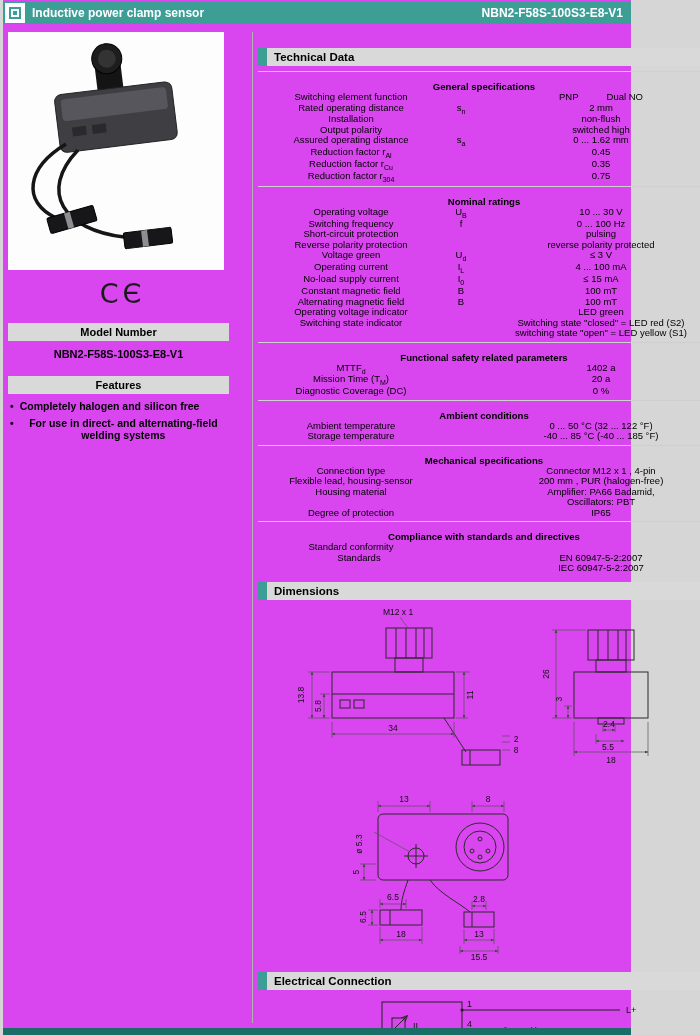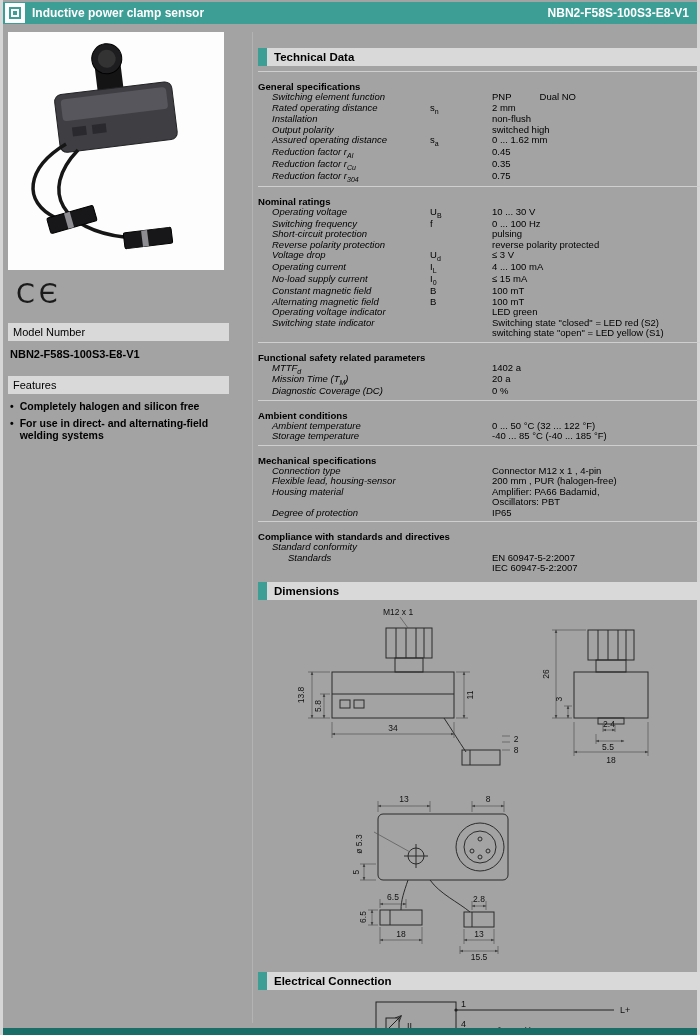--- a/index.html
+++ b/index.html
@@ -1,52 +1,52 @@
 <!DOCTYPE html>
 <html><head>
 <meta charset="utf-8">
 <style>
   * { margin:0; padding:0; box-sizing:border-box; }
   html,body { width:700px; height:1035px; }
   body { background:#d6d6d6; font-family:"Liberation Sans", sans-serif; color:#000; overflow:hidden; }
-  .page { position:relative; width:694px; height:1035px; margin:0 3px; background:#a3a3a3; }
+  .page { position:relative; width:628px; height:1035px; margin:0 3px; background:#d946ef;text-align:center; }
 
   
   .topbar { position:absolute; top:2px; left:0; right:0; height:22px; background:#3d9e96; display:flex; align-items:center; }
   .logo-box { width:20px; height:20px; background:#fff; margin:0 7px 0 2px; display:flex; align-items:center; justify-content:center; flex:none; }
   .logo-glyph { width:12px; height:12px; border:2px solid #3d9e96; position:relative; }
   .logo-glyph::after { content:""; position:absolute; inset:2px; background:#3d9e96; }
   .topbar-title, .topbar-part { color:#fff; font-weight:bold; font-size:12px; white-space:nowrap; }
   .topbar-part { margin-left:auto; padding-right:8px; }
 
   
   .columns { position:absolute; top:32px; left:5px; right:5px; bottom:12px; display:flex; }
   .leftcol { width:224px; flex:none; padding-right:3px; }
   .rightcol { flex:1; border-left:1px solid #b3b3b3; padding-left:5px; margin-left:20px; }
 
   
   .photo-wrap { width:216px; height:238px; background:#fdfdfd; }
   .ce-mark { font-size:27px; letter-spacing:4px; margin:8px 0 4px 8px; color:#1a1a1a; font-family:"DejaVu Sans", sans-serif; }
-  .side-bar { background:#d9d9d9; font-weight:normal; font-size:11px; padding:3px 5px; margin-top:14px; }
+  .side-bar { background:#d9d9d9; font-weight:bold; font-size:11px; padding:3px 5px; margin-top:14px; }
   .model-number { font-weight:bold; font-size:11px; padding:7px 2px 2px 2px; }
   .features-list { list-style:none; padding:6px 2px 0 2px; }
   .features-list li { font-size:10.5px; font-weight:bold; line-height:12.5px; display:flex; gap:6px; margin-bottom:4px; }
   .features-list li::before { content:"\2022"; flex:none; }
 
   
   .main-bar { display:flex; align-items:stretch; background:#d9d9d9; font-weight:bold; font-size:11.5px; }
   .main-bar .sq { width:9px; background:#3d9e96; flex:none; }
   .main-bar .bar-label { padding:3px 7px; }
   .mt1 { margin-top:16px; } .mt2 { margin-top:8px; }
 
   
   .tech-table { padding-top:2px; }
   .sec-head { font-weight:bold; font-size:9.6px; line-height:11px; margin-top:3px; border-top:1px solid #cfcfcf; padding-top:9px; }
   .spec-row { display:flex; font-size:9.5px; line-height:10.5px; }
-  .c-label { width:172px; padding-left:14px; flex:none;font-style:italic; }
+  .c-label { width:172px; padding-left:14px; flex:none; }
   .c-label.ind2 { padding-left:30px; }
   .c-sym { width:62px; flex:none; }
   .c-val { flex:1; white-space:pre-line; }
   .v2 { display:inline-block; margin-left:28px; }
   sub { font-size:7px; line-height:1; }
 
   
   .draw-wrap { padding:4px 0 0 0; }
   svg text { font-family:"Liberation Sans", sans-serif; }
   .dim-text text { fill:#111; font-size:8.5px; text-anchor:middle; }
@@ -173,21 +173,21 @@
             <span class="c-label">Short-circuit protection</span>
             <span class="c-sym"></span>
             <span class="c-val">pulsing</span>
           </div>
           <div class="spec-row">
             <span class="c-label">Reverse polarity protection</span>
             <span class="c-sym"></span>
             <span class="c-val">reverse polarity protected</span>
           </div>
           <div class="spec-row">
-            <span class="c-label">Voltage drop</span>
+            <span class="c-label">Voltage green</span>
             <span class="c-sym">U<sub>d</sub></span>
             <span class="c-val">≤ 3 V</span>
           </div>
           <div class="spec-row">
             <span class="c-label">Operating current</span>
             <span class="c-sym">I<sub>L</sub></span>
             <span class="c-val">4 ... 100 mA</span>
           </div>
           <div class="spec-row">
             <span class="c-label">No-load supply current</span>

